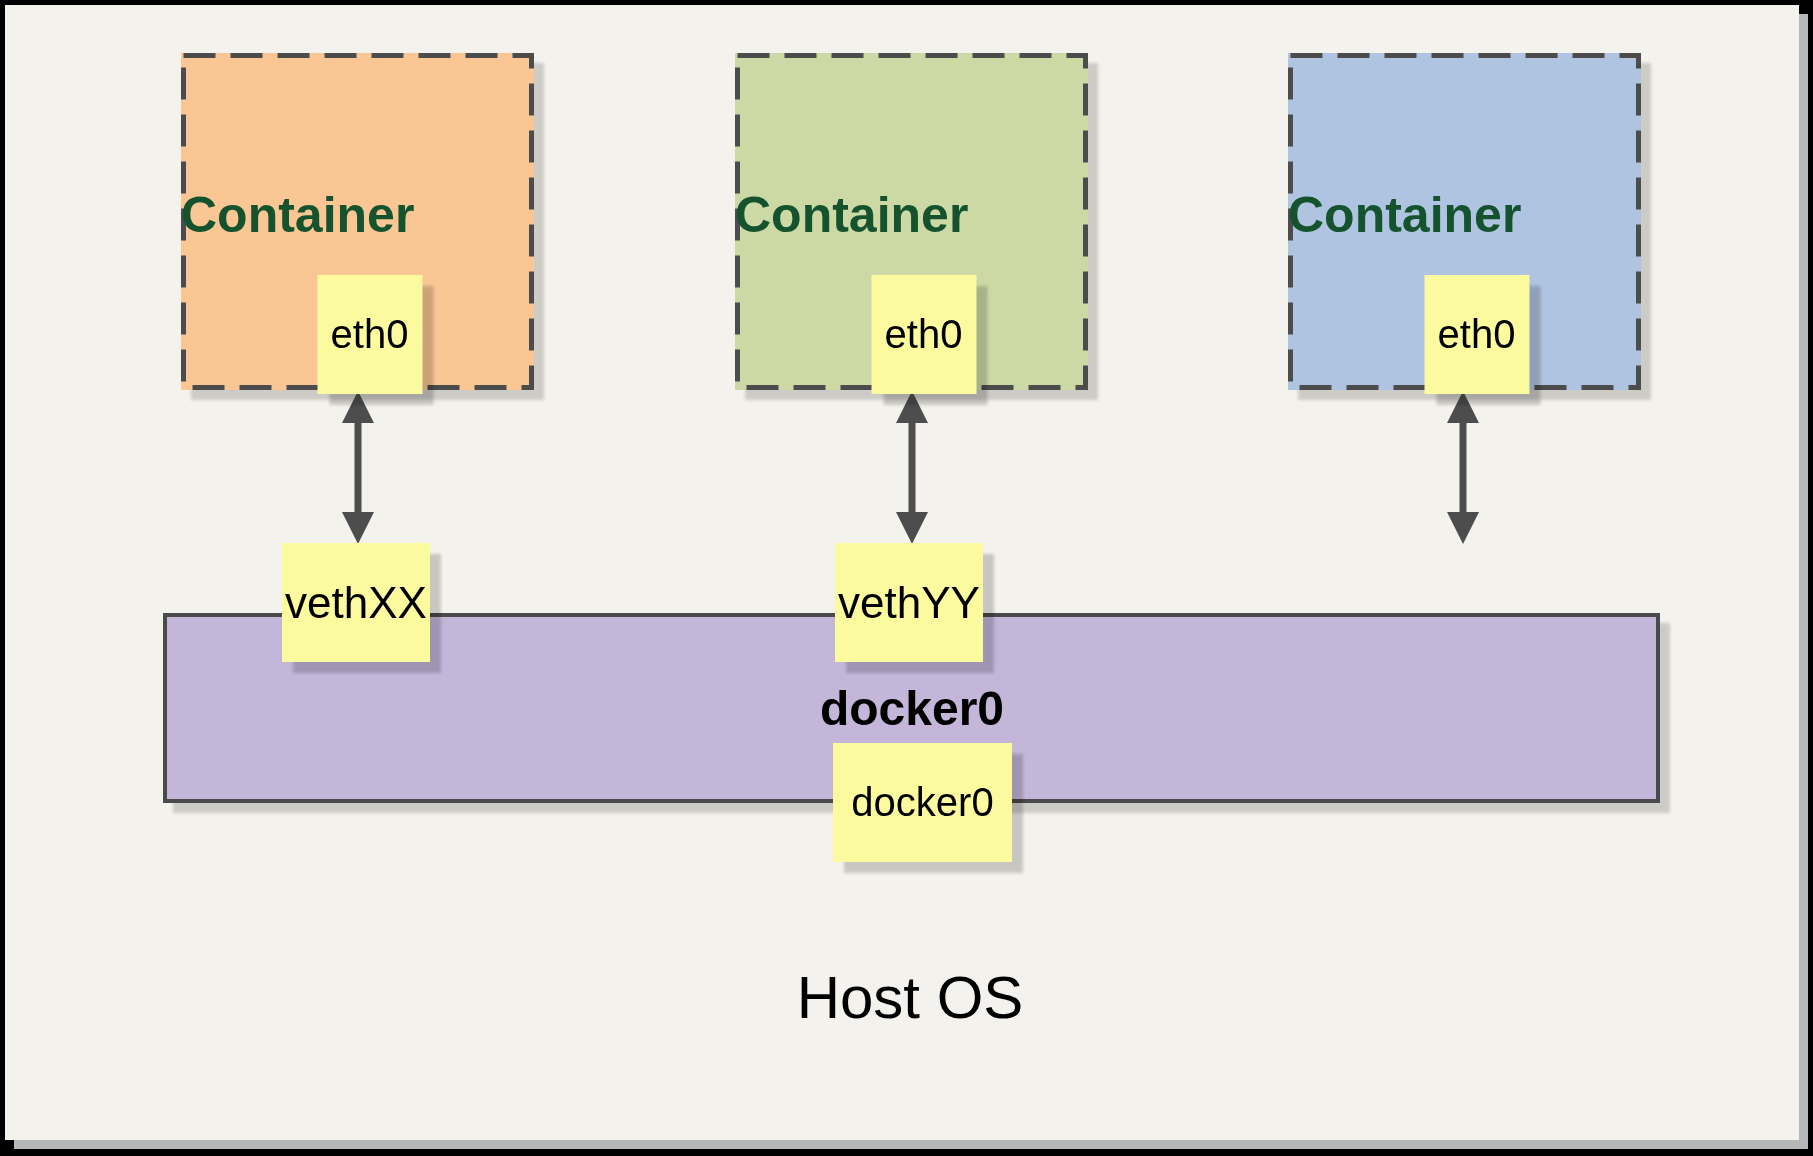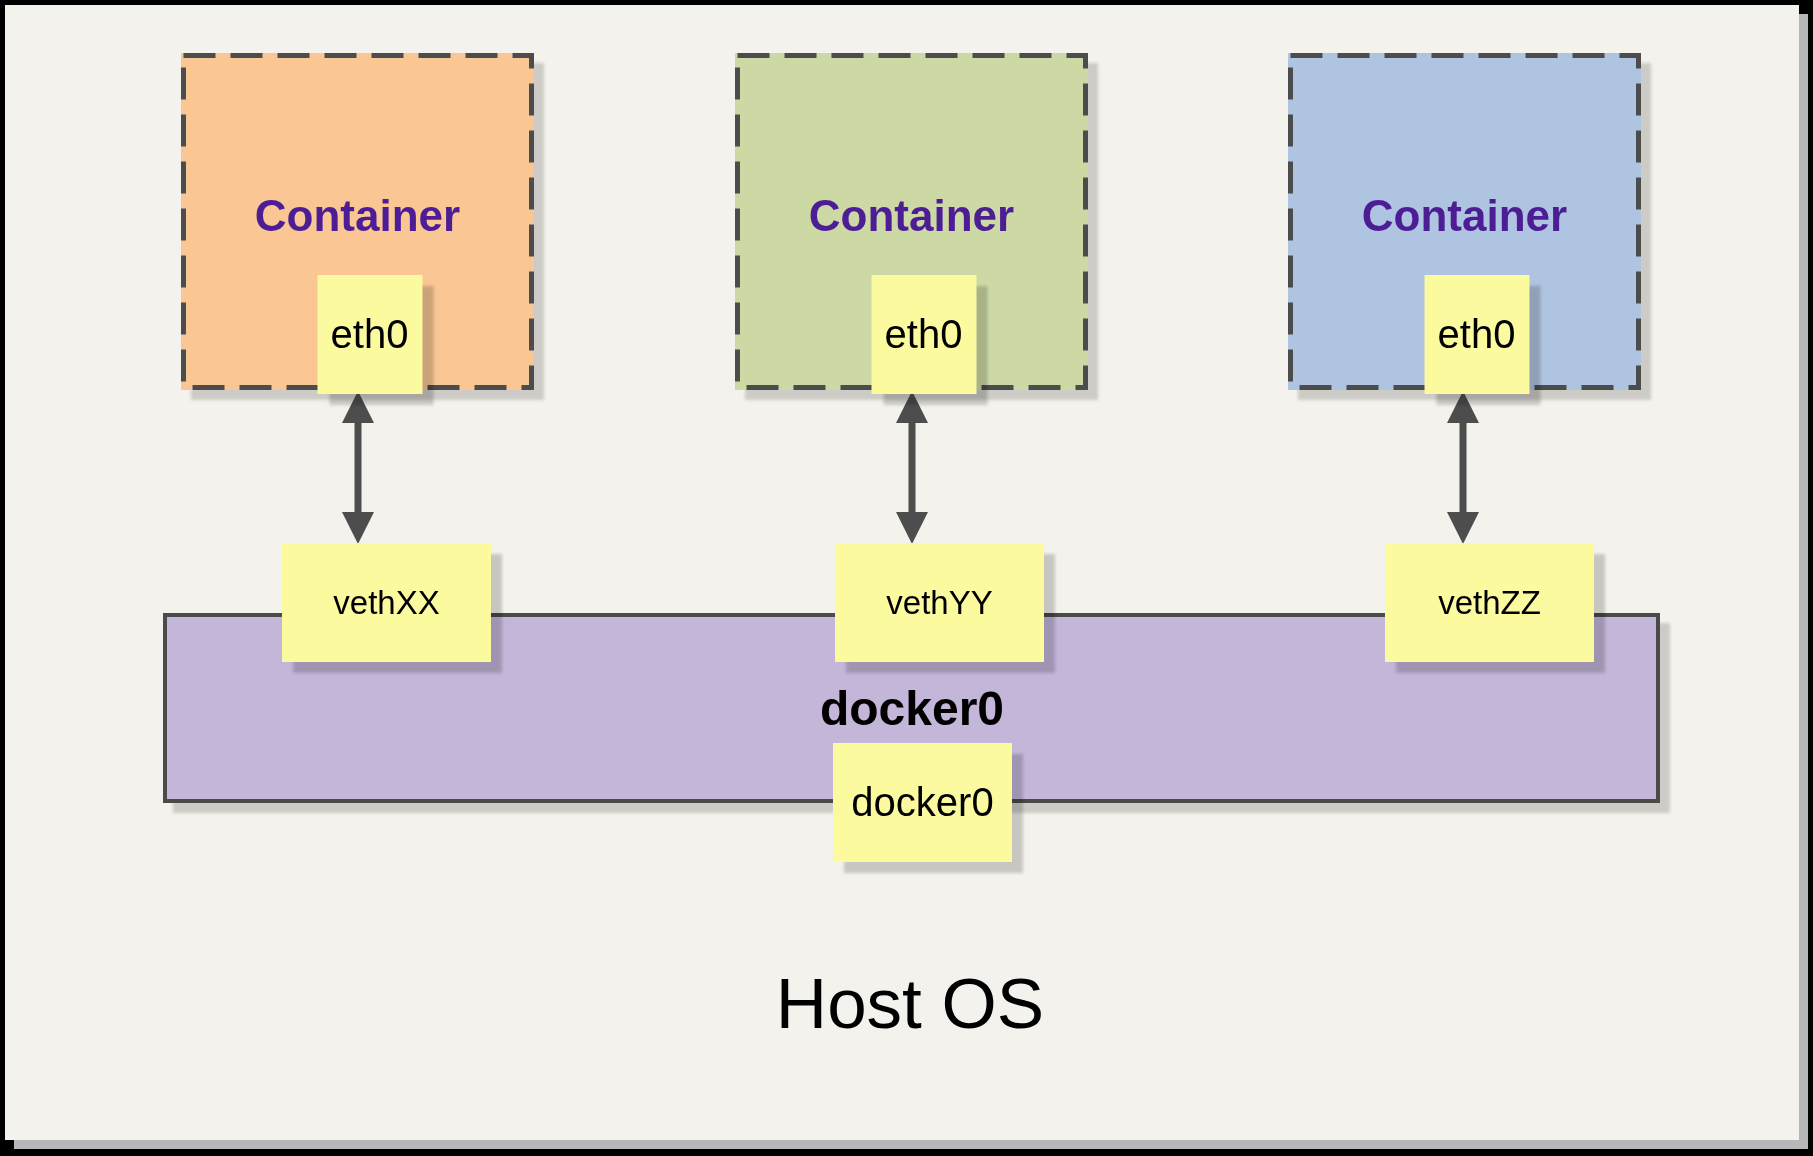--- a/index.html
+++ b/index.html
@@ -7,42 +7,42 @@
   .page{position:absolute;left:5px;top:5px;width:1794px;height:1135px;background:#F4F2EC;
         box-shadow:9px 9px 0 #b5b7b8;}
   
   .container-box{position:absolute;top:48px;width:353px;height:337px;
                  box-shadow:10px 10px 3px rgba(0,0,0,0.16);}
   .container-box.c1{left:176px;background:#F9C694;}
   .container-box.c2{left:730px;background:#CDD9A5;}
   .container-box.c3{left:1283px;background:#AFC4E0;}
   .dash-border{position:absolute;left:0;top:0;pointer-events:none;}
   .container-label{position:absolute;left:0;top:50%;width:100%;transform:translateY(-62%);
-                   text-align:center;font-size:44px;font-weight:bold;color:#4c1d95;}
+                   text-align:left;font-size:50px;font-weight:bold;color:#14532d;}
   
   .chip{position:absolute;background:#FBFA9E;box-shadow:11px 11px 3px rgba(0,0,0,0.18);
         display:flex;align-items:center;justify-content:center;color:#000;z-index:3;margin-left:12px;}
   .eth-chip{left:50%;bottom:-4px;transform:translateX(-50%);width:105px;height:119px;
             font-size:40px;}
-  .veth-chip{top:538px;width:209px;height:119px;font-size:33px;}
+  .veth-chip{top:538px;width:148px;height:119px;font-size:44px;}
   #veth0{left:265px;} #veth1{left:818px;} #veth2{left:1368px;}
   .docker0-chip{left:816px;top:738px;width:179px;height:119px;font-size:40px;}
   
   .bridge{position:absolute;left:158px;top:608px;width:1497px;height:190px;background:#C3B6D9;
           border:4px solid #4A4A4A;box-sizing:border-box;
           box-shadow:10px 10px 3px rgba(0,0,0,0.16);z-index:1;}
   .bridge-label{position:absolute;left:745px;top:64px;transform:translateX(-50%);
                 font-size:48px;font-weight:bold;color:#000;white-space:nowrap;}
   
   .arrow{position:absolute;top:385px;width:40px;height:155px;z-index:2;}
   #arrow0{left:333px;} #arrow1{left:887px;} #arrow2{left:1438px;}
   
   .bridge-ip{position:absolute;left:1008px;top:840px;font-size:44px;color:#000;white-space:nowrap;}
   .host-title{position:absolute;left:905px;top:958px;transform:translateX(-50%);
-              font-size:71px;color:#000;white-space:nowrap;}
+              font-size:60px;color:#000;white-space:nowrap;}
 </style>
 </head>
 <body>
 
 <div class="page">
 
   <div class="container-box c1">
     <svg class="dash-border" width="353" height="337">
       <rect x="2.5" y="2.5" width="348" height="332" fill="none" stroke="#4C4C4C" stroke-width="5" stroke-dasharray="32 15"></rect>
     </svg>
@@ -75,20 +75,19 @@
   <svg id="arrow2" class="arrow" viewBox="0 0 40 155">
     <path d="M20 1 L36 33 L23.5 33 L23.5 122 L36 122 L20 154 L4 122 L16.5 122 L16.5 33 L4 33 Z" fill="#4D4D4D"></path>
   </svg>
 
   <div class="bridge">
     <div class="bridge-label">docker0</div>
   </div>
 
   <div id="veth0" class="chip veth-chip">vethXX</div>
   <div id="veth1" class="chip veth-chip">vethYY</div>
-  <div id="veth2" class="chip veth-chip">vethZZ</div>
 
   <div class="chip docker0-chip">docker0</div>
 
 
   <div class="host-title">Host OS</div>
 
 </div>
 
 </body></html>

